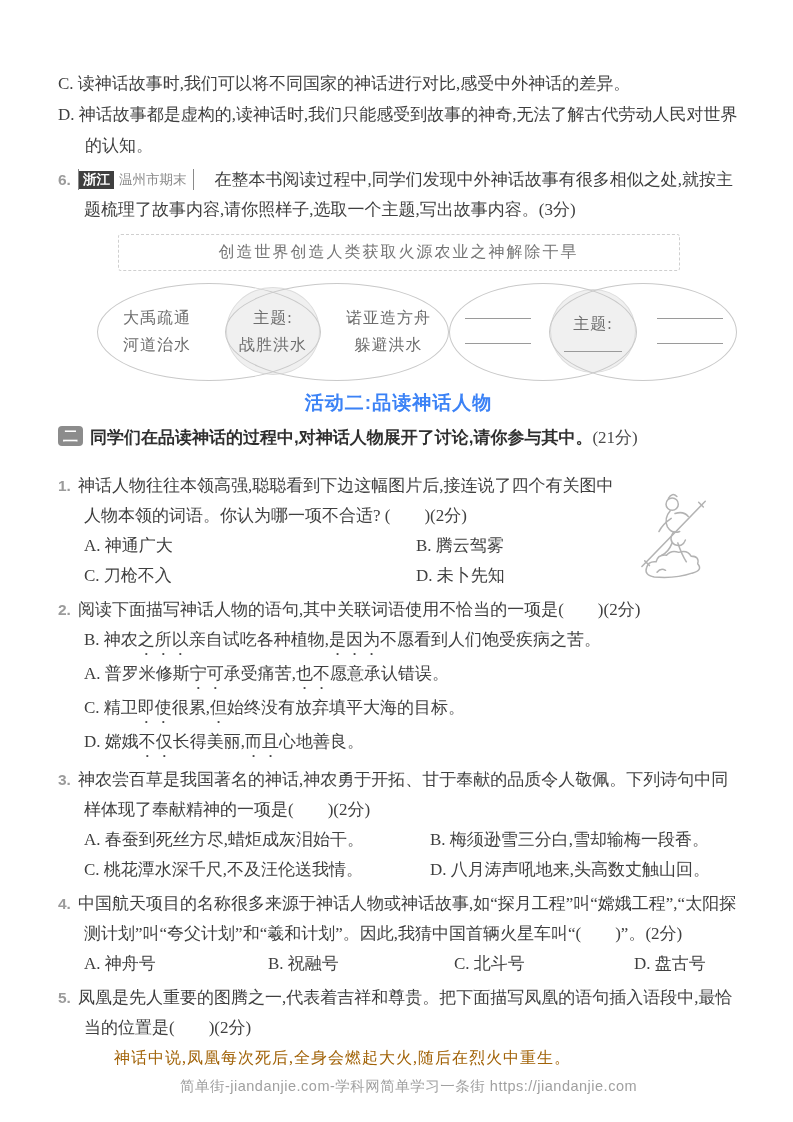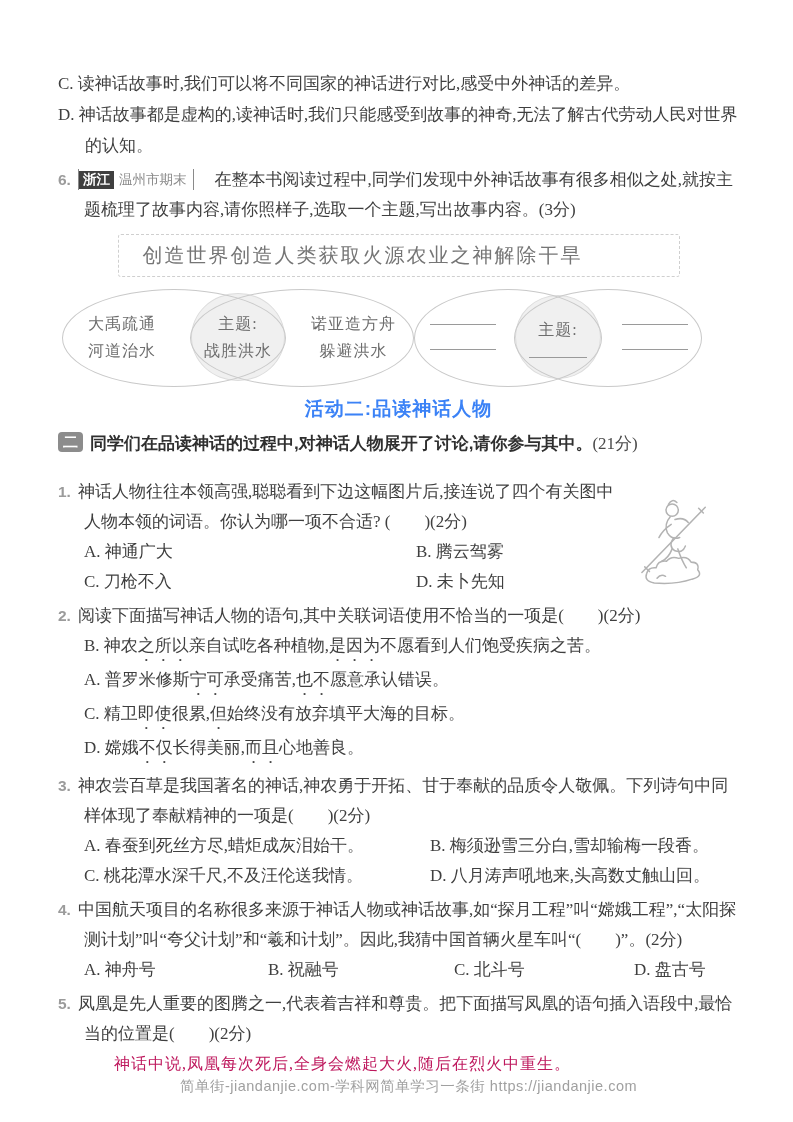--- a/index.html
+++ b/index.html
@@ -13,23 +13,23 @@
   .hang{padding-left:27px;text-indent:-27px;}
   .qblock{margin-top:4px;position:relative;}
   .qtext{font-size:17px;line-height:30px;margin:0;padding-left:26px;text-indent:-26px;}
   .qnum{color:#9b9b9b;font-family:"Liberation Sans","DejaVu Sans",sans-serif;font-size:15.5px;font-weight:bold;margin-right:7px;}
   
   .tag{display:inline-block;text-indent:0;border-left:1.5px solid #8a8a8a;border-right:1.5px solid #8a8a8a;padding:0 7px 0 0;margin-right:20px;line-height:20px;vertical-align:1px;}
   .tag .prov{background:#3f3f3f;color:#ffffff;font-family:"Liberation Sans",sans-serif;font-size:13.5px;font-weight:bold;padding:1px 4px 2px;margin-right:5px;}
   .tag .exam{color:#8a8a8a;font-family:"Liberation Sans",sans-serif;font-size:13.5px;}
   
   .themes{width:512px;margin:9px auto 0;border:1.5px dashed #cfcfcf;border-radius:3px;
-    display:flex;justify-content:flex-start;padding:7px 24px;font-size:20px;color:#757575;letter-spacing:2px;}
+    display:flex;justify-content:center;padding:7px 24px;font-size:16px;color:#757575;letter-spacing:2px;}
   
-  .venn-row{display:flex;justify-content:flex-start;margin:12px 2px 0 4px;}
+  .venn-row{display:flex;justify-content:flex-end;margin:12px 2px 0 4px;}
   .venn{position:relative;height:96px;}
   .venn.big{width:352px;}
   .venn.small{width:288px;}
   .vshade{position:absolute;left:50%;top:50%;transform:translate(-50%,-50%);width:92px;height:86px;background:#f0f0f0;border:1px solid #dcdcdc;border-radius:50%;}
   .small .vshade{width:84px;height:82px;}
   .ell{position:absolute;top:0;height:96px;border:1.3px solid #c9c9c9;border-radius:50%;}
   .big .ell{width:222px;}
   .small .ell{width:186px;}
   .ellL{left:0;}  .ellR{right:0;}
   .vtext{position:absolute;top:50%;transform:translateY(-50%);text-align:center;font-size:16px;line-height:27px;color:#6d6d6d;letter-spacing:1px;}
@@ -50,21 +50,21 @@
   .opts4{display:grid;grid-template-columns:184px 186px 180px 1fr;padding-left:26px;font-size:17px;line-height:30px;}
   .optlist{padding-left:26px;font-size:17px;line-height:30px;}
   .optlist p{margin:0;}
   .em{ -webkit-text-emphasis:filled dot #4a4a4a; text-emphasis:filled dot #4a4a4a;
        -webkit-text-emphasis-position:under right; text-emphasis-position:under right;}
   
   .q1-pad{padding-right:116px;}
   .figure{position:absolute;right:16px;top:18px;width:96px;height:104px;}
   .figure svg{stroke:#b3b3b3;fill:none;stroke-width:1.6;stroke-linecap:round;stroke-linejoin:round;}
   
-  .quote{margin:0;padding-left:56px;font-size:16px;line-height:30px;color:#be185d;letter-spacing:1px;}
+  .quote{margin:0;padding-left:56px;font-size:16px;line-height:30px;color:#a16207;letter-spacing:1px;}
   
   .footer{position:absolute;left:12px;bottom:26px;width:100%;text-align:center;
     font-family:"Liberation Sans","DejaVu Sans",sans-serif;font-size:14.5px;color:#a0a0a0;letter-spacing:0.5px;}
 </style>
 </head>
 <body>
 
 <div class="content">
 
   <div>

